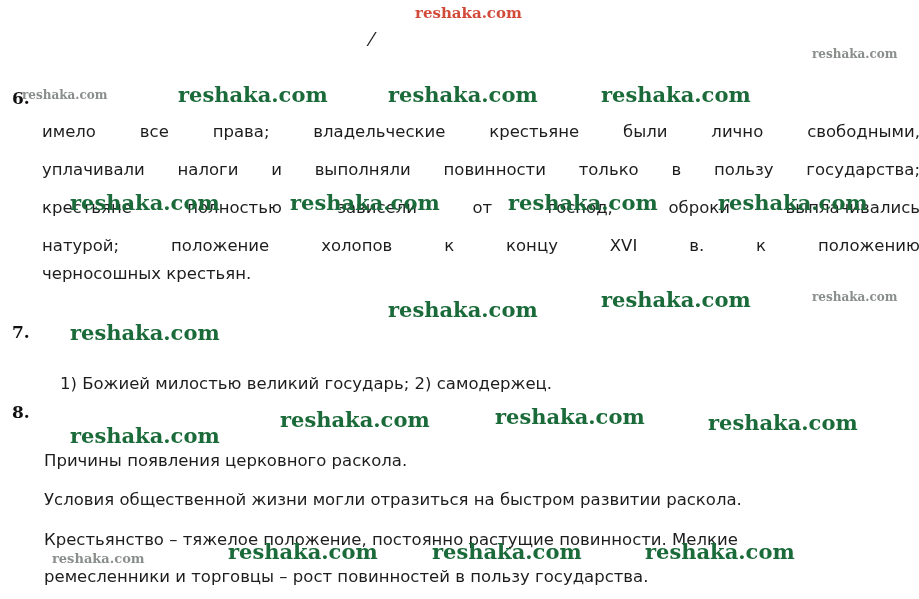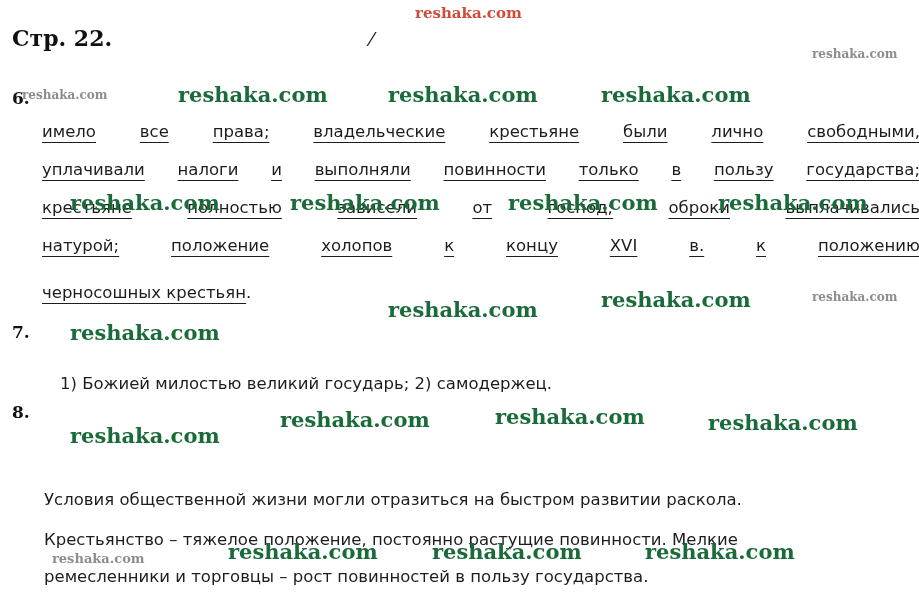--- a/index.html
+++ b/index.html
@@ -86,39 +86,37 @@
     justify-content: space-between;
     font-size: 16.5px;
     height: 38px;
     align-items: center;
     color: #1d1d1d;
   }
   .justified-line span {
     white-space: pre;
   }
   .u {
-    text-decoration: underline;
     text-underline-offset: 5px;
     text-decoration-thickness: 1px;
   }
   .plain-line {
     font-size: 16.5px;
     height: 38px;
     display: flex;
-    align-items: flex-end;
+    align-items: flex-start;
     white-space: nowrap;
     color: #1d1d1d;
   }
 </style>
 </head>
 <body>
 
 <div class="page">
 
-  <div class="page-label">Стр. 22.</div>
   <div class="tick">⁄</div>
 
   <div class="qnum" style="left:12px; top:88px;">6.</div>
   <div class="qnum" style="left:12px; top:322px;">7.</div>
   <div class="qnum" style="left:12px; top:402px;">8.</div>
 
   <div class="ans-block" style="top:112px; left:42px; width:878px;">
     <div class="justified-line">
       <span class="u">имело</span>
       <span class="u">все</span>
@@ -161,20 +159,21 @@
       <span class="u">положению</span>
     </div>
     <div class="plain-line">
       <span class="u">черносошных крестьян</span>
         <span>.</span>
     </div>
   </div>
 
   <div class="para" style="left:44px; top:365px;margin-left:16px;">1) Божией милостью великий государь; 2) самодержец.</div>
 
+  <div class="para" style="left:44px; top:442px;">Причины появления церковного раскола.</div>
   <div class="para" style="left:44px; top:481px;">Условия общественной жизни могли отразиться на быстром развитии раскола.</div>
   <div class="para" style="left:44px; top:521px;">Крестьянство – тяжелое положение, постоянно растущие повинности. Мелкие</div>
   <div class="para" style="left:44px; top:558px;">ремесленники и торговцы – рост повинностей в пользу государства.</div>
 
   <div id="wm-layer">
       <div class="wm red" style="left: 415px; top: 4px; font-size: 15px;">reshaka.com</div>
       <div class="wm gray" style="left: 812px; top: 47px; font-size: 12px;">reshaka.com</div>
       <div class="wm gray" style="left: 22px; top: 88px; font-size: 12px;">reshaka.com</div>
       <div class="wm" style="left: 178px; top: 82px; font-size: 21px;">reshaka.com</div>
       <div class="wm" style="left: 388px; top: 82px; font-size: 21px;">reshaka.com</div>

